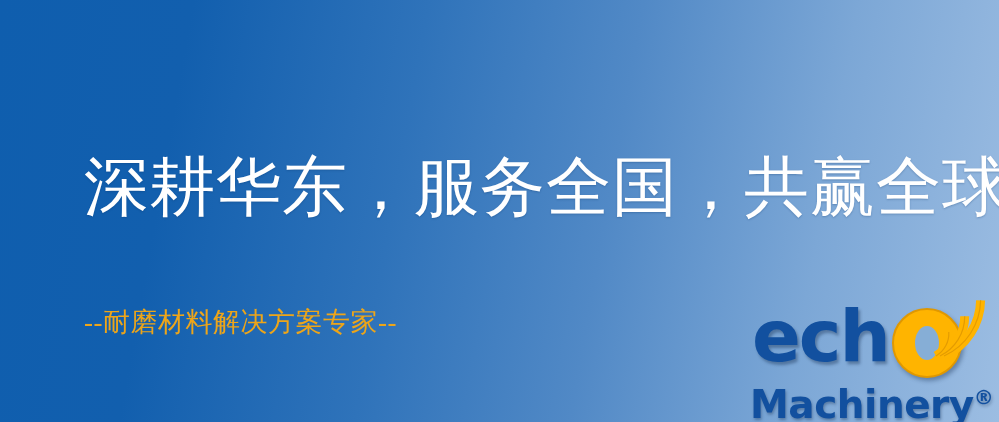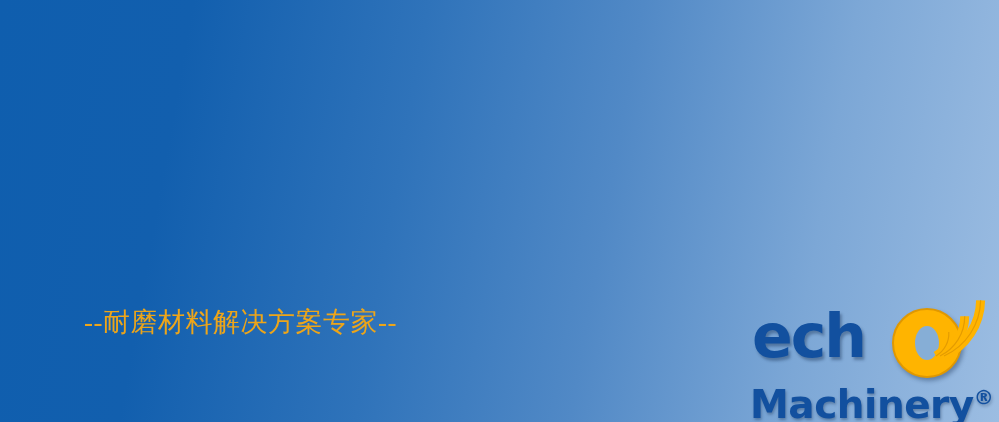--- a/index.html
+++ b/index.html
@@ -64,21 +64,21 @@
     left: 0;
     top: 0;
     width: 251px;
     height: 82px;
   }
   #logo-echo-text {
     position: absolute;
     left: 4px;
     top: 2px;
     font-family: "DejaVu Sans", "Liberation Sans", sans-serif;
-    font-size: 60px;
+    font-size: 72px;
     font-weight: bold;
     line-height: 76px;
     color: #12509f;
     letter-spacing: -2px;
     text-shadow: 2px 3px 3px rgba(20,45,80,0.40);
   }
   
   #logo-o {
     position: absolute;
     left: 144px;
@@ -122,20 +122,21 @@
     font-size: 20px;
     vertical-align: 14px;
     letter-spacing: 0;
   }
 </style>
 </head>
 <body>
 
 <div id="banner">
 
+  <div id="headline">深耕华东，服务全国，共赢全球</div>
 
   <div id="subtitle">--耐磨材料解决方案专家--</div>
 
   <div id="logo">
 
     <div id="logo-wordmark">
 
       <span id="logo-echo-text">ech</span>
 
       <div id="logo-o">

